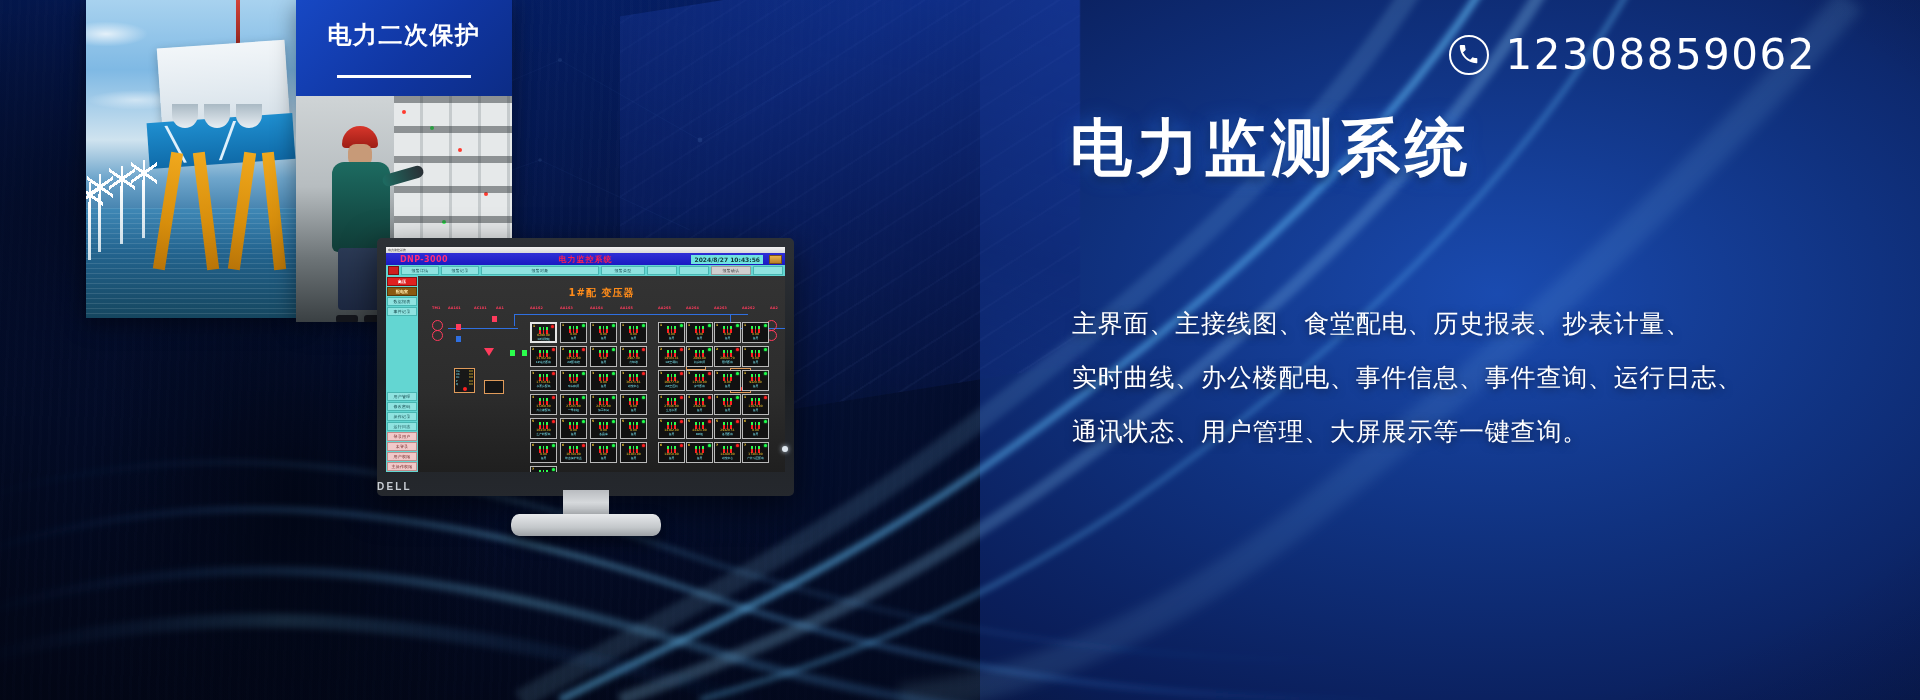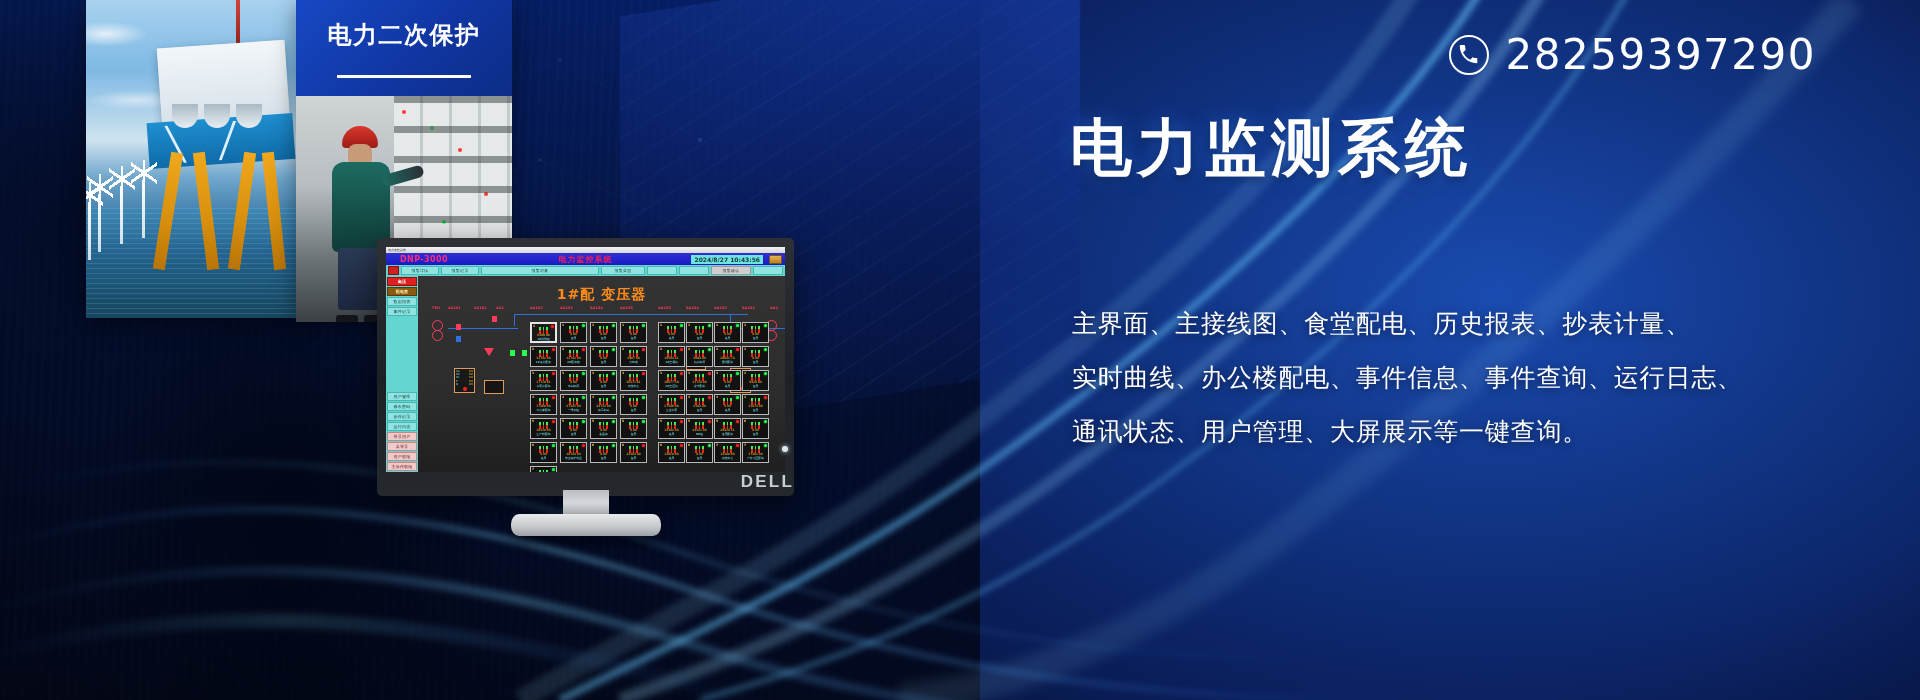--- a/index.html
+++ b/index.html
@@ -229,22 +229,22 @@
   }
   .mon-bezel {
     position: absolute; left: 0; top: 0; width: 417px; height: 258px;
     background: linear-gradient(180deg, #2d3136 0%, #1d2024 55%, #25282d 100%);
     border-radius: 5px;
     padding: 9px 9px 24px 9px;
     box-shadow: 0 10px 34px rgba(0,0,0,.55);
   }
   .mon-brand {
     position: absolute; left: 0; right: 0; bottom: 4px;
-    text-align: right;
-    color: #c9ced4; font-size: 17px; font-weight: 700; letter-spacing: 2.2px;
+    text-align: left;
+    color: #c9ced4; font-size: 10px; font-weight: 700; letter-spacing: 2.2px;
   }
   .mon-power {
     position: absolute; right: 6px; bottom: 44px; width: 6px; height: 6px;
     border-radius: 50%; background: #dfe7ef; box-shadow: 0 0 5px rgba(220,235,255,.9);
   }
   .mon-neck {
     position: absolute; left: 50%; top: 252px; width: 46px; height: 28px;
     transform: translateX(-50%);
     background: linear-gradient(180deg, #b9bcc0 0%, #d6d9dc 45%, #a7abaf 100%);
   }
@@ -315,21 +315,21 @@
   .side-btn.pink { background: #f0c9c9; border-color: #c08a8a; color: #6b2020; }
   .side-gap { flex: 1; }
 
   .scada-canvas {
     flex: 1; position: relative;
     background: linear-gradient(180deg, #333333 0%, #2c2c2c 60%, #1f1f1f 100%);
     overflow: hidden;
   }
   .canvas-title {
     position: absolute; left: 0; right: 0; top: 10px; text-align: center;
-    color: #ff8c1a; font-size: 14px; font-weight: 700; letter-spacing: 1px;
+    color: #ff8c1a; font-size: 10px; font-weight: 700; letter-spacing: 1px;
   }
   .busbar {
     position: absolute; height: 1px; background: #2f6fe0;
   }
   .busdrop { position: absolute; width: 1px; background: #2f6fe0; }
   .fd-label {
     position: absolute; color: #ff3b5c; font-size: 3.4px; font-weight: 700; letter-spacing: .1px;
     white-space: nowrap;
   }
   .cell {
@@ -1229,21 +1229,21 @@
     <div class="mon-neck"></div>
     <div class="mon-base"></div>
   </div>
 
   <div class="phone-row">
     <div class="phone-ico">
       <svg viewBox="0 0 24 24" fill="#ffffff">
         <path d="M6.6 10.8c1.6 3.1 4.1 5.6 7.2 7.2l2.4-2.4c.3-.3.7-.4 1.1-.3 1.2.4 2.5.6 3.8.6.6 0 1 .4 1 1V21c0 .6-.4 1-1 1C10.8 22 2 13.2 2 2.1c0-.6.4-1 1-1h4.1c.6 0 1 .4 1 1 0 1.3.2 2.6.6 3.8.1.4 0 .8-.3 1.1l-2.8 2.8z"></path>
       </svg>
     </div>
-    <div class="phone-num">28259397290</div>
+    <div class="phone-num">12308859062</div>
   </div>
 
   <div class="main-title">电力监测系统</div>
 
   <div class="desc">
     <p>主界面、主接线图、食堂配电、历史报表、抄表计量、</p>
     <p>实时曲线、办公楼配电、事件信息、事件查询、运行日志、</p>
     <p>通讯状态、用户管理、大屏展示等一键查询。</p>
   </div>
 

